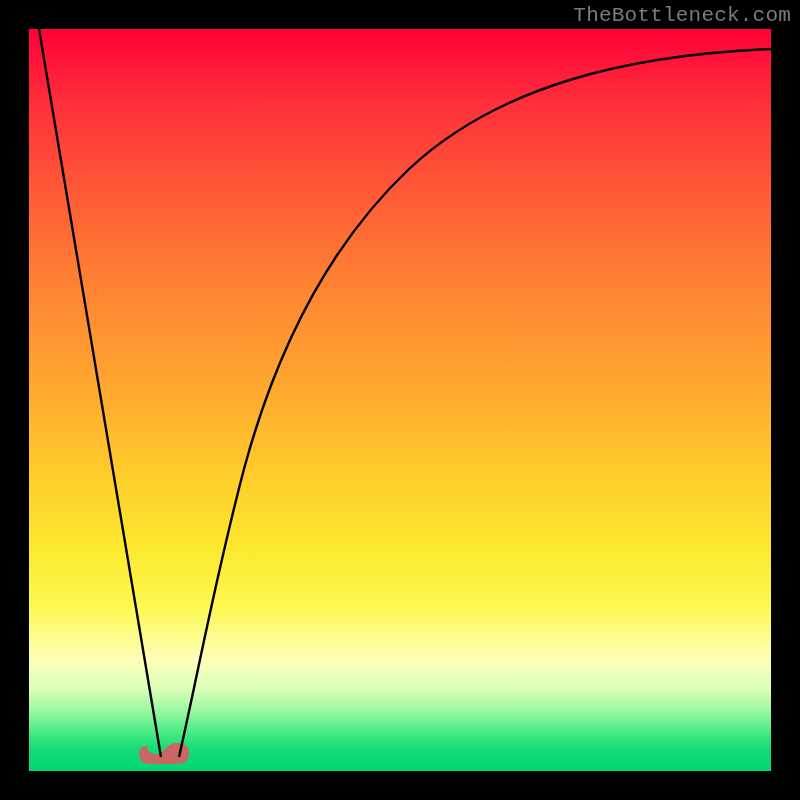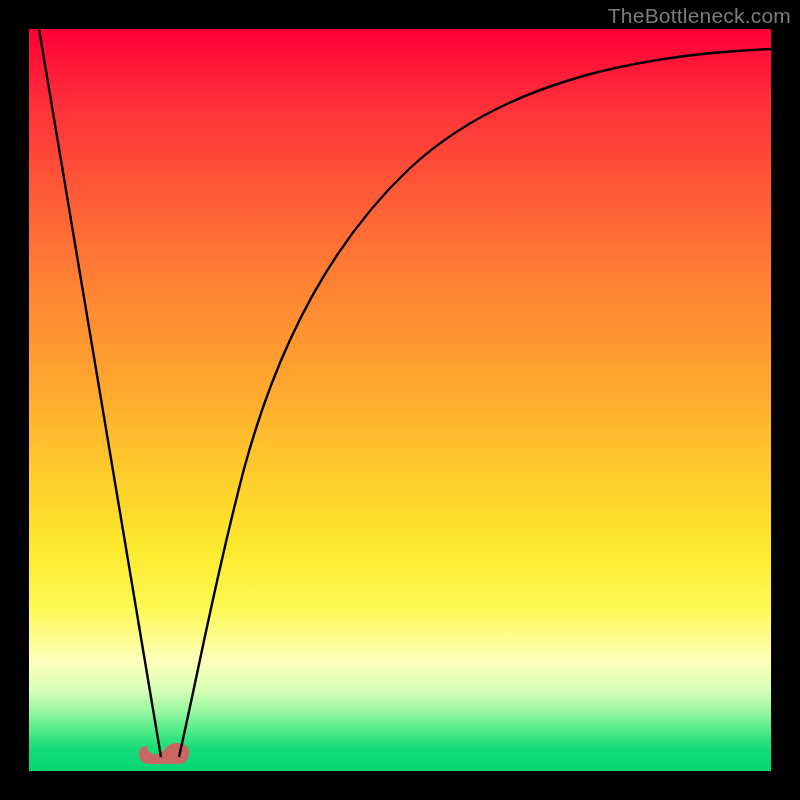--- a/index.html
+++ b/index.html
@@ -44,20 +44,21 @@
   }
   .watermark {
     position: absolute;
     top: 4px;
     right: 9px;
     color: #7b7b7b;
     font-size: 21px;
     font-weight: 400;
     letter-spacing: 0.2px;
     user-select: none;
+    font-family: Liberation Mono, monospace;
   }
   svg.curve {
     position: absolute;
     left: 0;
     top: 0;
     width: 742px;
     height: 742px;
     overflow: visible;
   }
   

